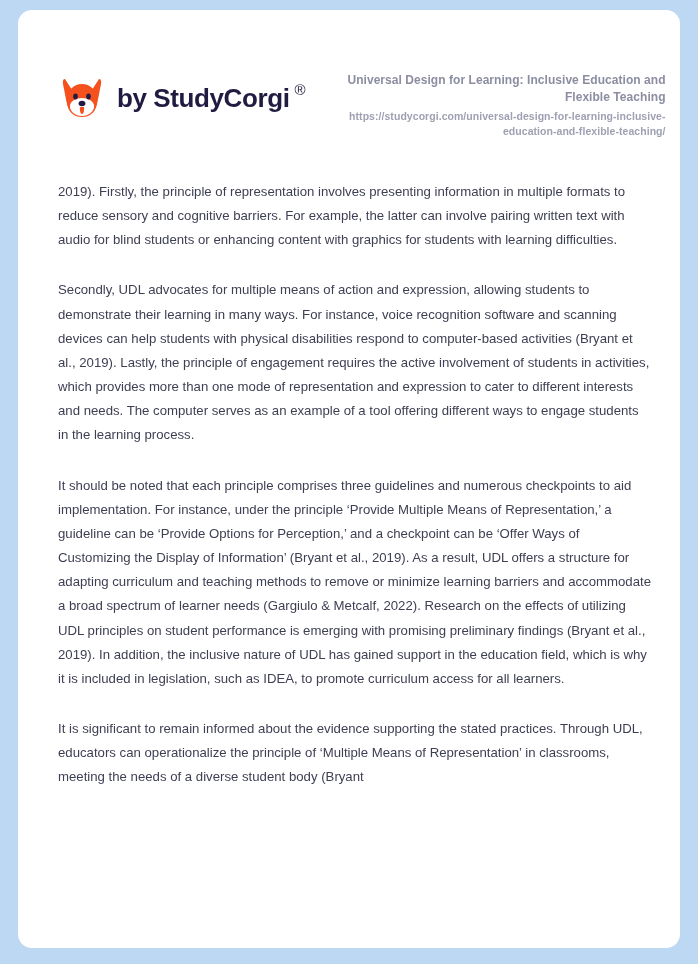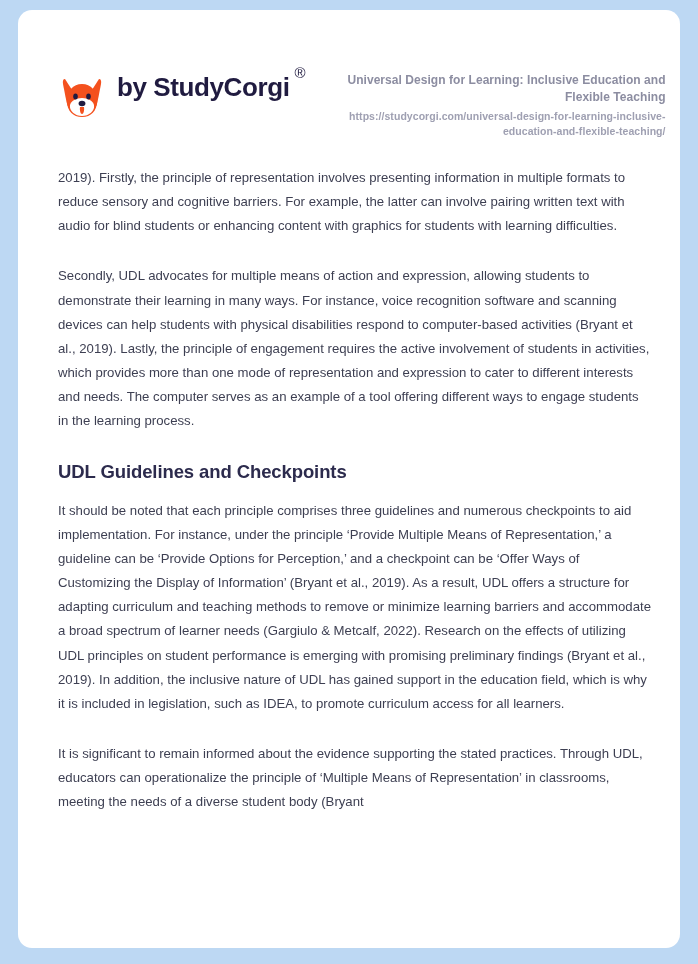--- a/index.html
+++ b/index.html
@@ -33,21 +33,21 @@
     width: 662px;
     height: 150px;
     box-sizing: border-box;
     padding: 52px 22px 0 40px;
     display: flex;
     align-items: flex-start;
     justify-content: space-between;
   }
   .brand {
     display: flex;
-    align-items: flex-start;
+    align-items: center;
     flex: 0 0 auto;
     margin-top: 12px;
   }
   .corgi-icon {
     width: 48px;
     height: 48px;
     flex: 0 0 auto;
     display: block;
   }
   .brand-text {
@@ -88,21 +88,21 @@
     line-height: 1.42;
     margin-top: 3px;
     letter-spacing: 0.05px;
     word-break: break-word;
   }
 
   
   .doc-body {
     position: absolute;
     left: 40px;
-    top: 156px;
+    top: 170px;
     width: 594px;
   }
   .para {
     font-size: 13.2px;
     line-height: 1.83;
     color: #3d3f52;
     margin: 0 0 26px 0;
     text-align: left;
   }
   .para:last-child { margin-bottom: 0; }
@@ -142,18 +142,17 @@
     <div class="header-meta">
       <div class="doc-title">Universal Design for Learning: Inclusive Education and Flexible Teaching</div>
       <div class="doc-url">https://studycorgi.com/universal-design-for-learning-inclusive-education-and-flexible-teaching/</div>
     </div>
 
   </div>
 
   <div class="doc-body">
       <p class="para">2019). Firstly, the principle of representation involves presenting information in multiple formats to reduce sensory and cognitive barriers. For example, the latter can involve pairing written text with audio for blind students or enhancing content with graphics for students with learning difficulties.</p>
       <p class="para">Secondly, UDL advocates for multiple means of action and expression, allowing students to demonstrate their learning in many ways. For instance, voice recognition software and scanning devices can help students with physical disabilities respond to computer-based activities (Bryant et al., 2019). Lastly, the principle of engagement requires the active involvement of students in activities, which provides more than one mode of representation and expression to cater to different interests and needs. The computer serves as an example of a tool offering different ways to engage students in the learning process.</p>
-      <h2 class="section-heading">UDL Guidelines and Checkpoints</h2>
       <p class="para">It should be noted that each principle comprises three guidelines and numerous checkpoints to aid implementation. For instance, under the principle ‘Provide Multiple Means of Representation,’ a guideline can be ‘Provide Options for Perception,’ and a checkpoint can be ‘Offer Ways of Customizing the Display of Information’ (Bryant et al., 2019). As a result, UDL offers a structure for adapting curriculum and teaching methods to remove or minimize learning barriers and accommodate a broad spectrum of learner needs (Gargiulo &amp; Metcalf, 2022). Research on the effects of utilizing UDL principles on student performance is emerging with promising preliminary findings (Bryant et al., 2019). In addition, the inclusive nature of UDL has gained support in the education field, which is why it is included in legislation, such as IDEA, to promote curriculum access for all learners.</p>
       <p class="para">It is significant to remain informed about the evidence supporting the stated practices. Through UDL, educators can operationalize the principle of ‘Multiple Means of Representation’ in classrooms, meeting the needs of a diverse student body (Bryant</p>
     </div>
 
 </div>
 
 </body></html>

